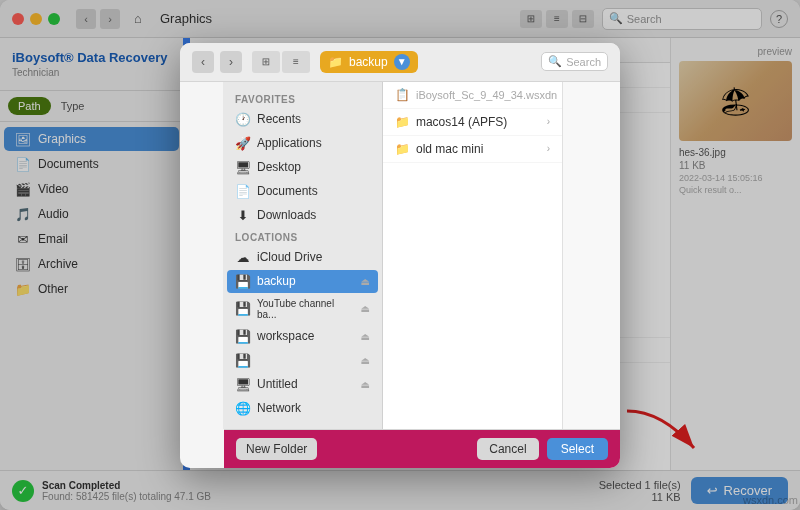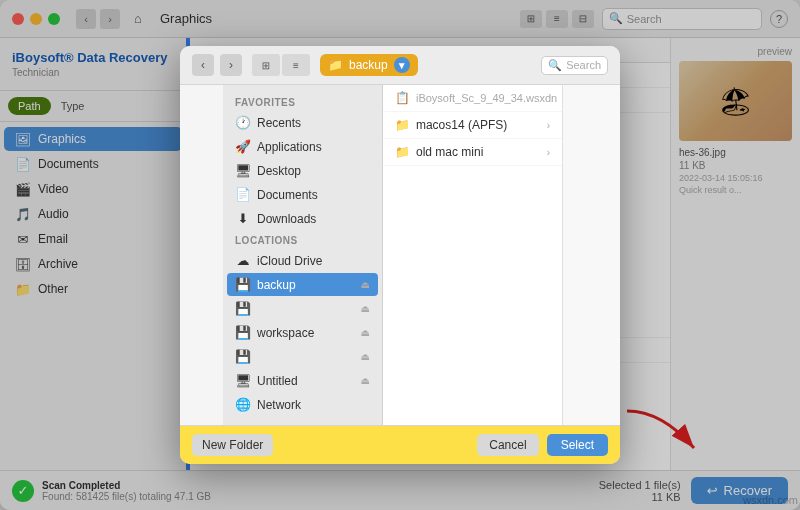--- a/index.html
+++ b/index.html
@@ -134,21 +134,21 @@
     .app-content {
       display: flex;
       flex: 1;
       overflow: hidden;
     }
 
     
     .sidebar {
       width: 190px;
       background: #f0f0f0;
-      border-right: 4px solid #3b82f6;
+      border-right: 7px solid #3b82f6;
       display: flex;
       flex-direction: column;
       flex-shrink: 0;
     }
     .sidebar-top {
       padding: 12px;
       border-bottom: 1px solid #d5d5d5;
     }
     .app-logo {
       font-size: 13px;
@@ -533,21 +533,22 @@
       margin-left: auto;
       color: #aaa;
       font-size: 10px;
     }
     .dialog-footer {
       display: flex;
       align-items: center;
       padding: 8px 12px;
       gap: 8px;
       border-top: 1px solid #d5d5d5;
-      background: #fde047;
+      background: #be185d;
+      margin-left: 44px;
     }
     .new-folder-btn {
       background: #d8d8d8;
       border: none;
       border-radius: 5px;
       padding: 4px 10px;
       font-size: 12px;
       color: #333;
       cursor: pointer;
     }
@@ -792,20 +793,21 @@
           <span class="dsidebar-icon">☁</span>
           <span>iCloud Drive</span>
         </div>
         <div class="dsidebar-item active">
           <span class="dsidebar-icon">💾</span>
           <span>backup</span>
           <span class="dsidebar-eject">⏏</span>
         </div>
         <div class="dsidebar-item">
           <span class="dsidebar-icon">💾</span>
+          <span style="font-size:10px;">YouTube channel ba...</span>
           <span class="dsidebar-eject">⏏</span>
         </div>
         <div class="dsidebar-item">
           <span class="dsidebar-icon">💾</span>
           <span>workspace</span>
           <span class="dsidebar-eject">⏏</span>
         </div>
         <div class="dsidebar-item">
           <span class="dsidebar-icon">💾</span>
           <span class="dsidebar-eject">⏏</span>

